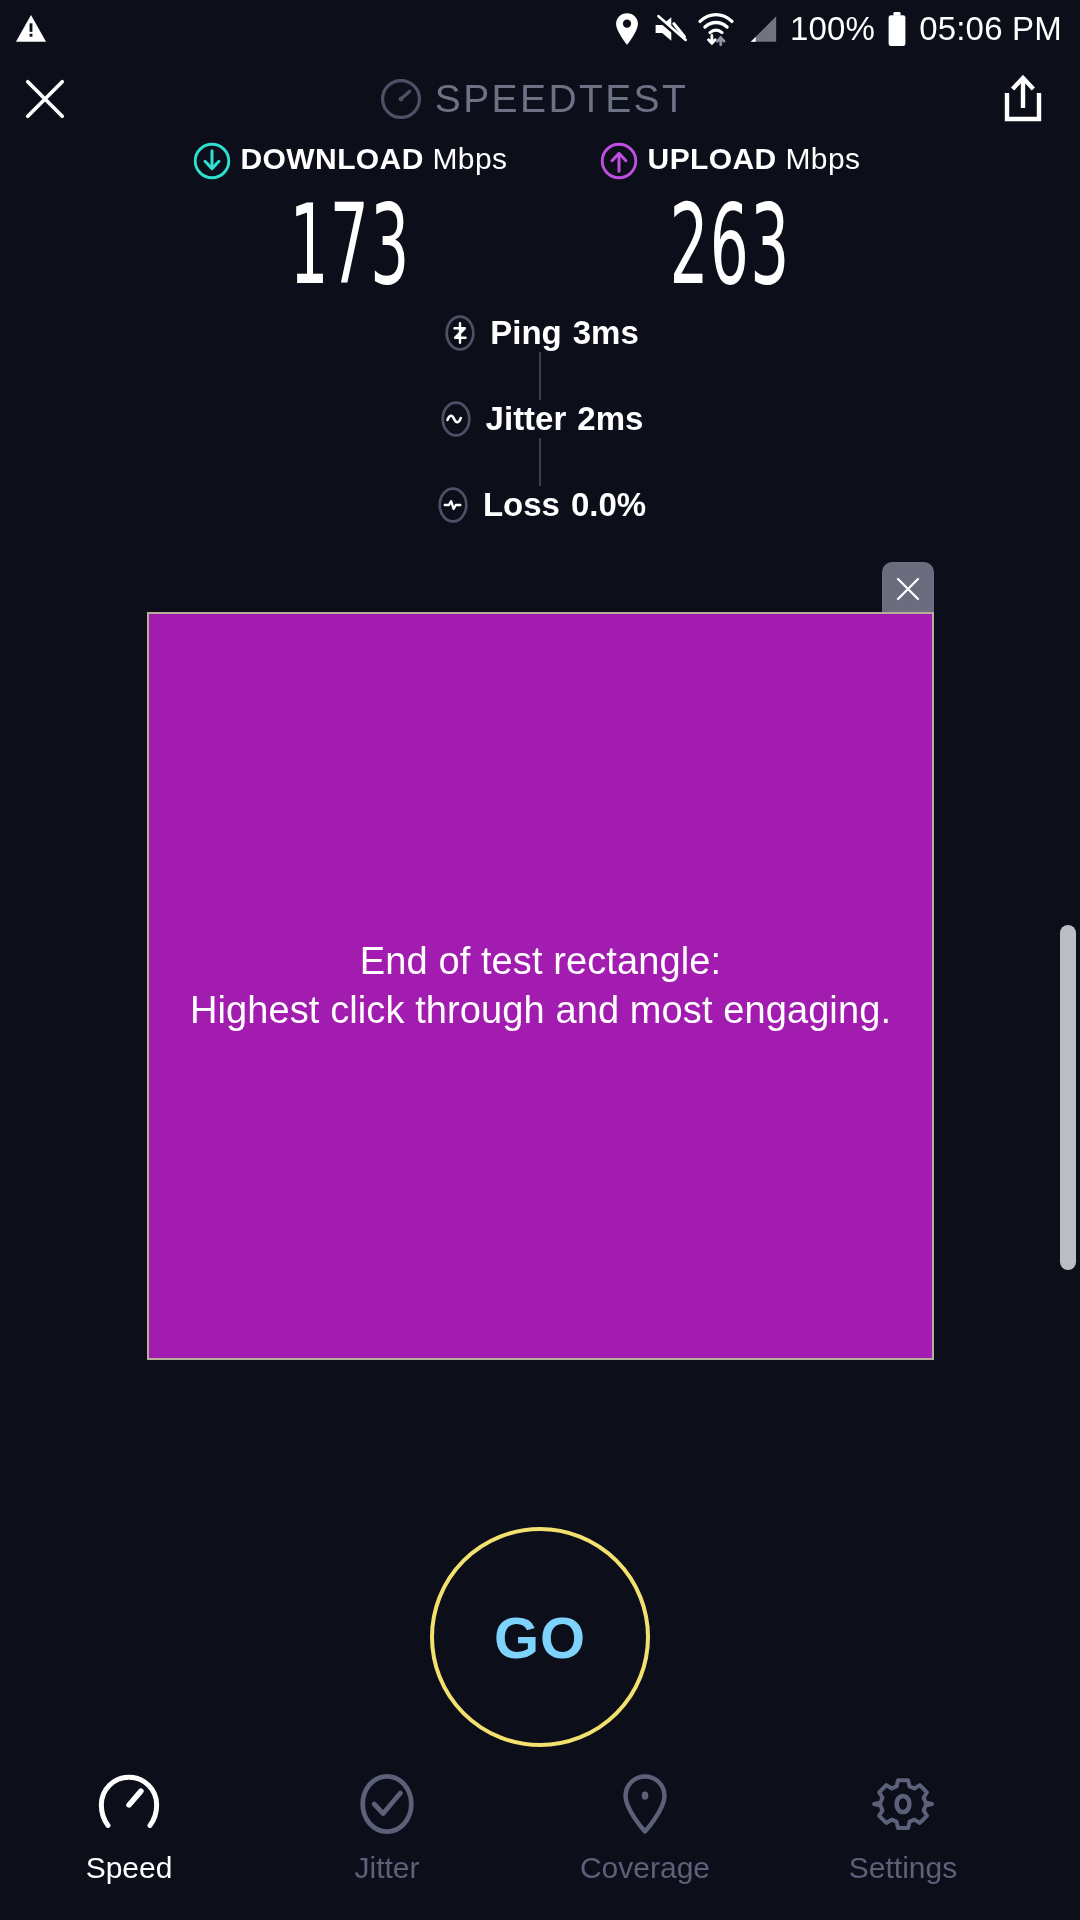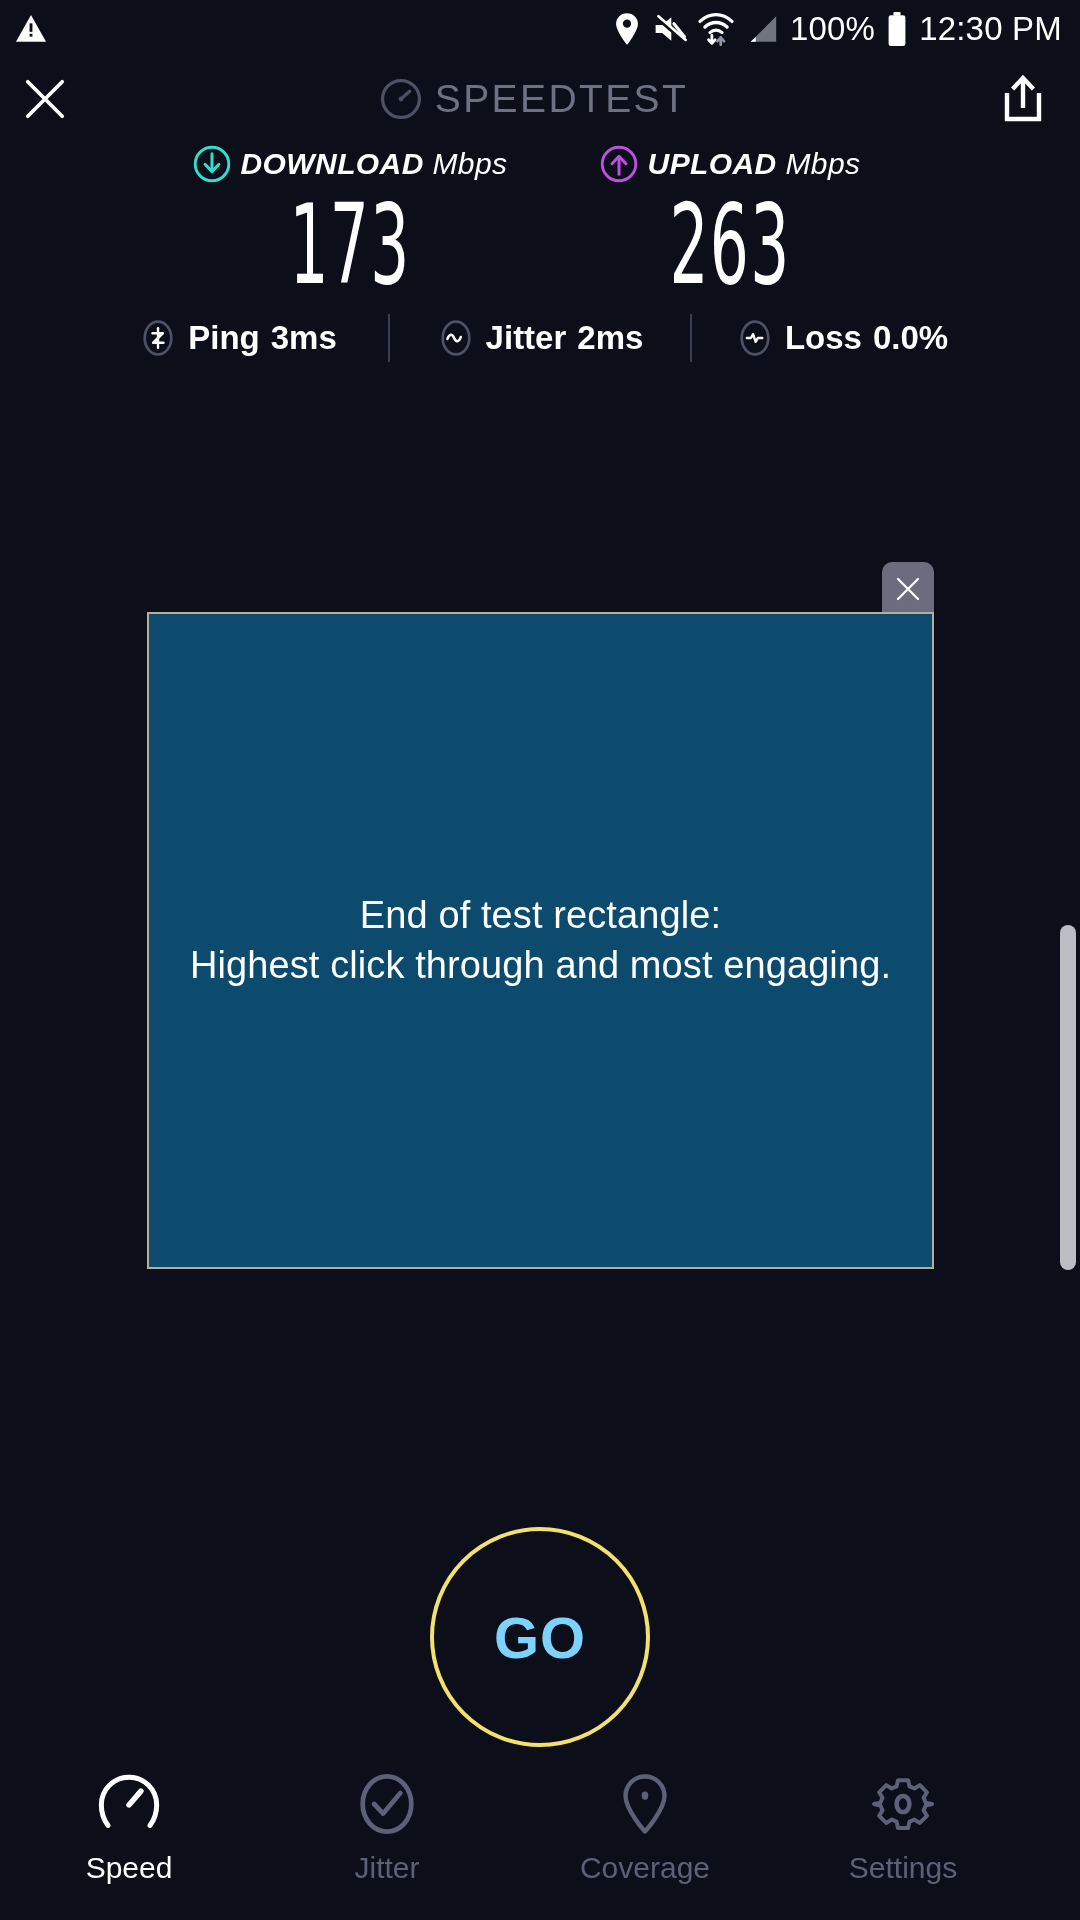--- a/index.html
+++ b/index.html
@@ -94,25 +94,23 @@
     display: flex;
     justify-content: center;
     align-items: flex-start;
   }
   .metric-block {
     width: 380px;
     text-align: center;
   }
   .metric-label-row {
     display: flex;
-    align-items: center;
     justify-content: center;
     gap: 10px;
     height: 44px;
-    font-style: italic;
   }
   .metric-label {
     font-size: 30px;
     font-weight: 700;
     letter-spacing: 0.4px;
     color: #ffffff;
     white-space: nowrap;
   }
   .metric-label .unit { font-weight: 400; }
   .metric-value {
@@ -125,20 +123,21 @@
     letter-spacing: 2px;
     margin-top: 2px;
   }
 
   .stats-row {
     display: flex;
     justify-content: center;
     align-items: center;
     margin-top: 10px;
     gap: 0;
+    flex-direction: column;
   }
   .stat {
     display: flex;
     align-items: center;
     justify-content: center;
     gap: 11px;
     width: 300px;
   }
   .stat-name {
     font-size: 33px;
@@ -168,22 +167,22 @@
     display: flex;
     align-items: center;
     justify-content: center;
     cursor: pointer;
   }
   .ad-box {
     position: absolute;
     left: 147px;
     top: 612px;
     width: 787px;
-    height: 657px;
-    background: #0c4a6e;
+    height: 748px;
+    background: #a21caf;
     border: 2px solid #b5ae98;
     box-sizing: border-box;
     display: flex;
     align-items: center;
     justify-content: center;
     cursor: pointer;
   }
   .ad-text {
     text-align: center;
     font-size: 38px;
@@ -296,21 +295,21 @@
         <path d="M7.6 16.6 L7.6 20 L4 20 Z" fill="#ffffff"></path>
       </svg>
     </span>
     <span class="status-text">100%</span>
     <span>
       <svg class="sb-icon" width="22" height="36" viewBox="0 0 14 24">
         <rect x="4.6" y="0.6" width="4.8" height="2.6" rx="0.8" fill="#ffffff"></rect>
         <rect x="1.4" y="2.8" width="11.2" height="20.6" rx="1.6" fill="#ffffff"></rect>
       </svg>
     </span>
-    <span class="status-text">12:30 PM</span>
+    <span class="status-text">05:06 PM</span>
   </div>
 </div>
 
 <div class="app-header">
   <div class="close-btn">
     <svg width="46" height="46" viewBox="0 0 24 24">
       <path d="M3 3 L21 21 M21 3 L3 21" stroke="#ffffff" stroke-width="1.9" stroke-linecap="round"></path>
     </svg>
   </div>
   <div class="brand">

